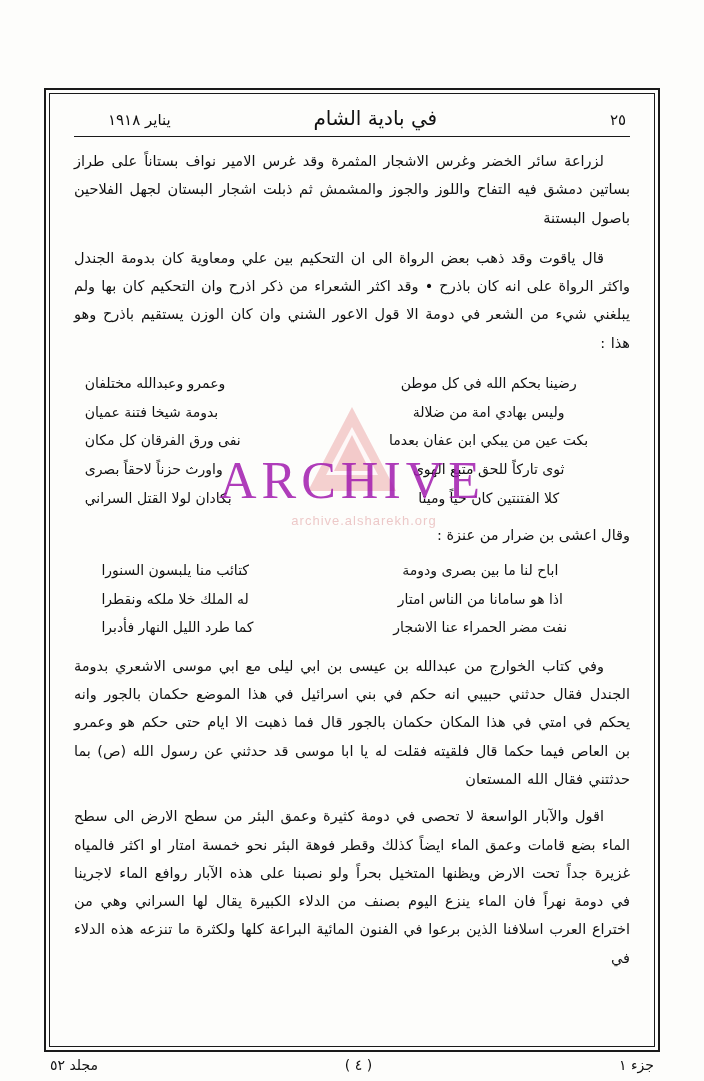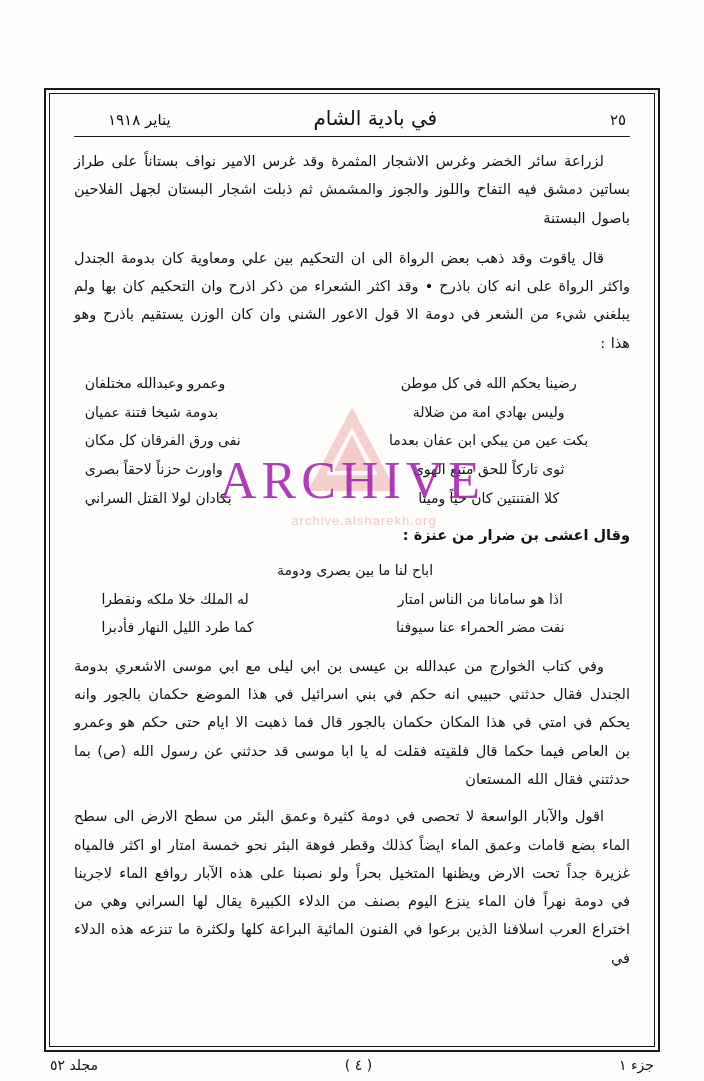--- a/index.html
+++ b/index.html
@@ -120,21 +120,20 @@
   }
   .verse-block.narrow .verse-line .hemistich {
     width: 44%;
   }
 
   .lead-line {
     font-size: 14.5px;
     line-height: 1.9;
     margin: 10px 0 4px 0;
     text-align: right;
-    font-weight: bold;
   }
 
   
   .footer {
     position: absolute;
     left: 44px;
     bottom: 8px;
     width: 616px;
     display: flex;
     flex-direction: row;
@@ -227,27 +226,28 @@
         <span class="hemistich right">كلا الفتنتين كان حياً وميتا</span>
         <span class="hemistich left">بكادان لولا القتل السراني</span>
       </div>
     </div>
 
     <p class="lead-line">وقال اعشى بن ضرار من عنزة :</p>
 
     <div class="verse-block narrow">
       <div class="verse-line">
         <span class="hemistich right">اباح لنا ما بين بصرى ودومة</span>
+        <span class="hemistich left">كتائب منا يلبسون السنورا</span>
       </div>
       <div class="verse-line">
         <span class="hemistich right">اذا هو سامانا من الناس امتار</span>
         <span class="hemistich left">له الملك خلا ملكه ونقطرا</span>
       </div>
       <div class="verse-line">
-        <span class="hemistich right">نفت مضر الحمراء عنا سيوفنا</span>
+        <span class="hemistich right">نفت مضر الحمراء عنا الاشجار</span>
         <span class="hemistich left">كما طرد الليل النهار فأدبرا</span>
       </div>
     </div>
 
     <p class="para indent-first tight">وفي كتاب الخوارج من عبدالله بن عيسى بن ابي ليلى مع ابي موسى الاشعري بدومة الجندل فقال حدثني حبيبي انه حكم في بني اسرائيل في هذا الموضع حكمان بالجور وانه يحكم في امتي في هذا المكان حكمان بالجور قال فما ذهبت الا ايام حتى حكم هو وعمرو بن العاص فيما حكما قال فلقيته فقلت له يا ابا موسى قد حدثني عن رسول الله (ص) بما حدثتني فقال الله المستعان</p>
 
     <p class="para indent-first tight">اقول والآبار الواسعة لا تحصى في دومة كثيرة وعمق البئر من سطح الارض الى سطح الماء بضع قامات وعمق الماء ايضاً كذلك وقطر فوهة البئر نحو خمسة امتار او اكثر فالمياه غزيرة جداً تحت الارض ويظنها المتخيل بحراً ولو نصبنا على هذه الآبار روافع الماء لاجرينا في دومة نهراً فان الماء ينزع اليوم بصنف من الدلاء الكبيرة يقال لها السراني وهي من اختراع العرب اسلافنا الذين برعوا في الفنون المائية البراعة كلها ولكثرة ما تنزعه هذه الدلاء في</p>
 
   </div>
 

